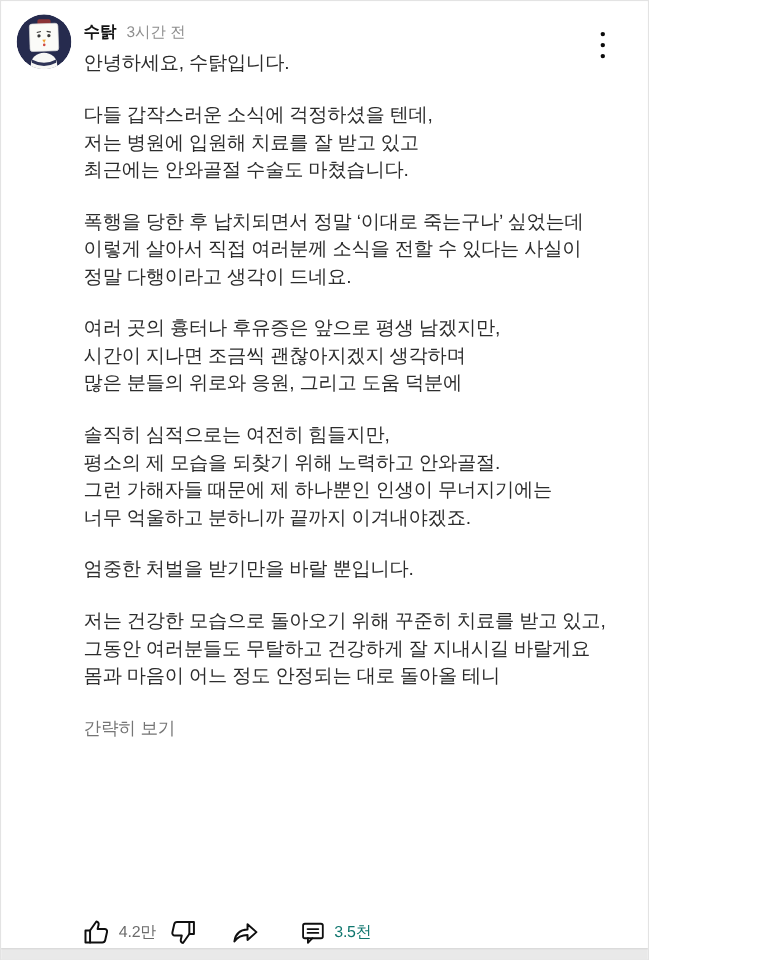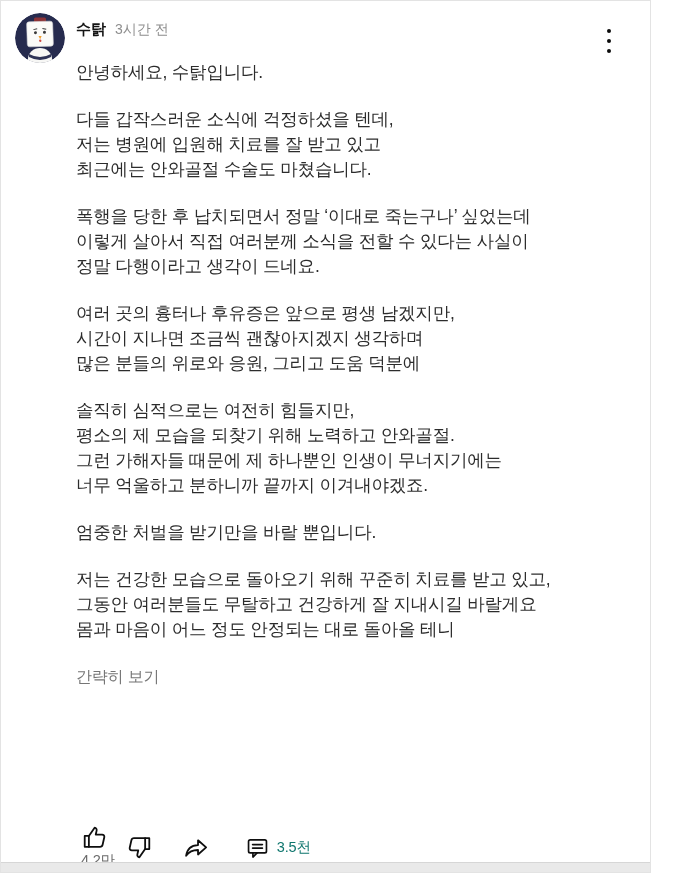--- a/index.html
+++ b/index.html
@@ -1,21 +1,21 @@
 <!DOCTYPE html>
 <html lang="ko"><head>
 <meta charset="utf-8">
 <style>
   * { margin:0; padding:0; box-sizing:border-box; }
   html,body { background:#ffffff; }
   body { font-family:"Liberation Sans", sans-serif; }
 
   .page {
     position:relative;
-    width:651px; height:873px;
+    width:590px; height:873px;
     background:#ffffff;
     border:1px solid #e3e3e3;
     overflow:hidden;
   }
 
   
   .avatar {
     position:absolute; left:14px; top:12px;
     width:50px; height:50px; border-radius:50%;
     overflow:hidden; cursor:pointer;
@@ -36,42 +36,42 @@
     padding:1px 0;
   }
   .kebab .dot { width:4px; height:4px; border-radius:50%; background:#0c0c0c; }
 
   
   .post-text {
     position:absolute; left:75px; top:44px; width:600px;
     font-size:17.5px; line-height:25px; color:#2c2c2c;
     letter-spacing:-0.2px;
   }
-  .paragraph { margin-bottom:22px;margin-top:15px; }
+  .paragraph { margin-bottom:22px; }
   .paragraph:last-child { margin-bottom:0; }
 
   .show-less {
     font-size:16px; line-height:25px; color:#757575;
     cursor:pointer; display:inline-block;
   }
 
   
   .actions {
     position:absolute; left:73px; top:830px;
     display:flex; align-items:center; height:32px;
   }
   .action-btn {
     background:none; border:none; cursor:pointer;
     display:flex; align-items:center; padding:0;
   }
   .action-btn svg { display:block; }
   .count { font-size:14.5px; margin-left:7px; letter-spacing:-0.2px; }
   .count-like { color:#6b6b6b; }
   .count-comments { color:#0f766e; font-weight:400; }
-  .btn-like { margin-right:11px;flex-direction:column; }
+  .btn-like { margin-right:11px; }
   .btn-dislike { margin-right:29px; }
   .btn-share { margin-right:35px; }
 
   
   .bottom-strip {
     position:absolute; left:0; right:0; bottom:0; height:10px;
     background:#e9e9e9; border-top:1px solid #d6d6d6;
   }
 </style>
 </head>

